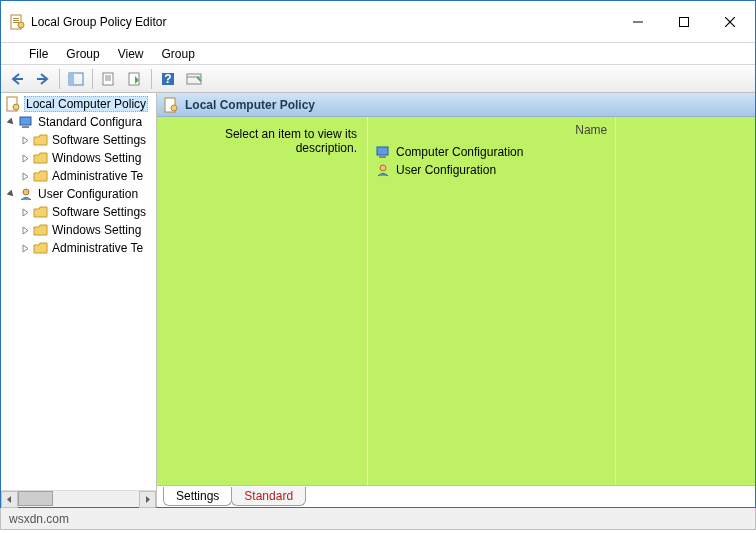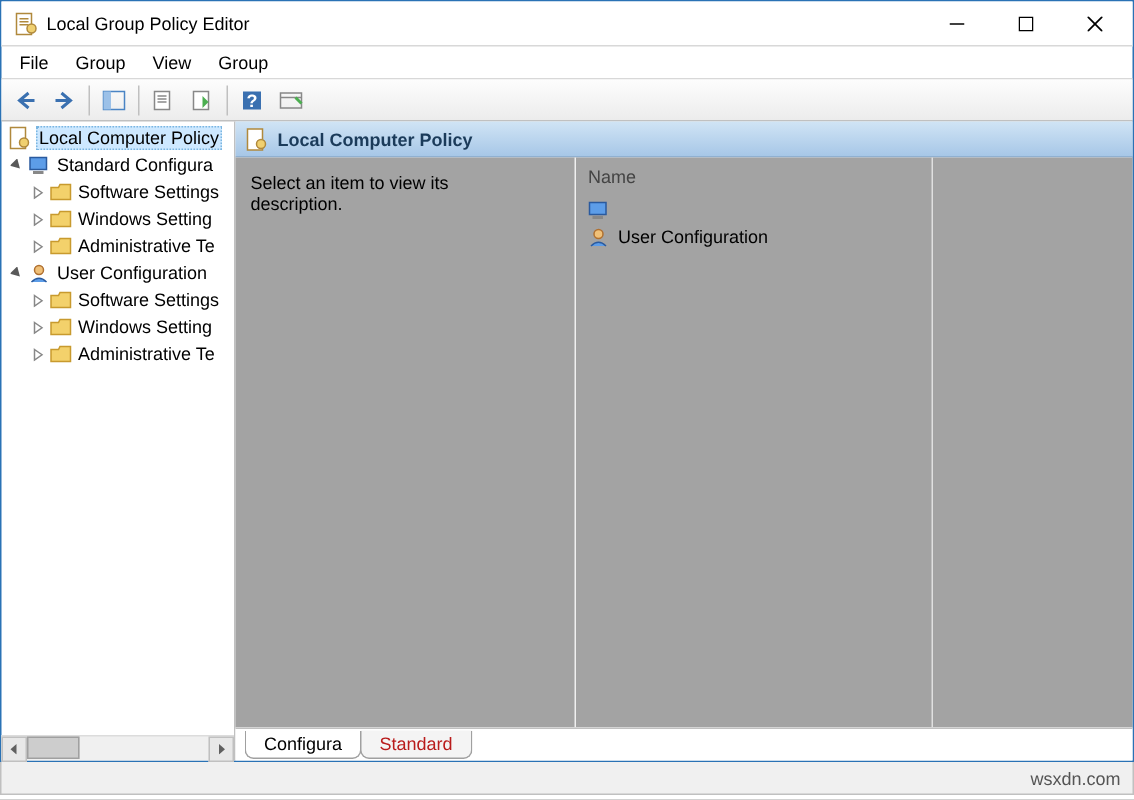--- a/index.html
+++ b/index.html
@@ -1,51 +1,51 @@
 <!DOCTYPE html>
 <html><head>
 <meta charset="utf-8">
 <style>
 * { box-sizing: border-box; margin: 0; padding: 0; font-family: "Segoe UI", Tahoma, sans-serif; font-size: 12px; }
 body { background: #fff; }
 .window { width: 756px; height: 508px; border: 1px solid #2a72b5; display: flex; flex-direction: column; background: #fff; }
-.titlebar { height: 30px; background: #fff; display: flex; align-items: center; padding: 0 2px 0 8px; border-bottom: 1px solid #d8d8d8; }
+.titlebar { height: 42px; background: #fff; display: flex; align-items: center; padding: 0 2px 0 8px; border-bottom: 1px solid #d8d8d8; }
 .titlebar .icon { margin-right: 6px; }
 .titlebar .title { flex: 1; color: #000; }
 .winbtn { width: 46px; height: 28px; display: flex; align-items: center; justify-content: center; cursor: default; }
-.menubar { height: 22px; display: flex; align-items: center; padding: 0 4px; gap: 2px; border-bottom: 1px solid #d8d8d8; }
+.menubar { height: 22px; display: flex; align-items: center; padding: 0 20px; gap: 2px; border-bottom: 1px solid #d8d8d8; }
 .menu-item { padding: 2px 8px; cursor: default; }
 .toolbar { height: 28px; background: linear-gradient(#fdfdfd,#ececec); border-bottom: 1px solid #c0c0c0; display: flex; align-items: center; padding: 0 4px; gap: 2px; }
 .tool { width: 24px; height: 24px; display: flex; align-items: center; justify-content: center; border: 1px solid transparent; cursor: default; }
 .tool.sep { width: 1px; height: 20px; background: #c0c0c0; margin: 0 2px; border: none; }
-.content { flex: 1; display: flex; min-height: 0; }
+.content { flex: 1; display: flex; min-height: 0; text-align: right; }
 .tree-pane { width: 156px; border-right: 1px solid #c0c0c0; display: flex; flex-direction: column; }
 .tree { flex: 1; overflow: hidden auto; padding: 2px 0; }
 .tree-row { display: flex; align-items: center; height: 18px; white-space: nowrap; padding-right: 2px; cursor: default; }
 .tree-row.selected .label { background: #cde8ff; border: 1px dotted #7ab5e0; padding: 0 1px; }
 .tree-row .spacer { display: inline-block; }
 .expander { width: 12px; height: 12px; display: flex; align-items: center; justify-content: center; margin-right: 2px; }
 .row-icon { margin-right: 3px; flex-shrink: 0; }
 .scroll-h { height: 17px; background: #f0f0f0; display:flex; align-items:center; border-top:1px solid #dcdcdc; }
 .scroll-h .arrow { width:17px; height:17px; background:#e8e8e8; border:1px solid #c0c0c0; display:flex;align-items:center;justify-content:center;}
 .scroll-h .track { flex:1; height:17px; position:relative; }
 .scroll-h .thumb { position:absolute; left:0; top:0; height:15px; width:35px; background:#cdcdcd; border:1px solid #a0a0a0;}
 .right-pane { flex: 1; display: flex; flex-direction: column; min-width:0; }
 .right-header { height: 24px; background: linear-gradient(#d0e4f5,#a7c7e7); border-bottom: 1px solid #90b0d0; display: flex; align-items: center; padding: 0 6px; gap: 6px; }
 .right-header .title { font-weight: 600; color: #1b3b5a; }
-.right-body { flex: 1; display: flex; background: #a3a3a3; min-height: 0; }
+.right-body { flex: 1; display: flex; background: #bef264; min-height: 0; }
 .desc-col { width: 210px; padding: 10px; color: #000; }
-.list-col { flex: 1; padding: 6px 8px; border-left: 1px solid #f0f0f0; margin-left: 16px; }
+.list-col { flex: 1; padding: 6px 8px; border-left: 1px solid #f0f0f0; }
 .col-header { color: #444; margin-bottom: 6px; }
 .list-row { display: flex; align-items: center; height: 18px; gap: 4px; cursor: default; }
 .divider-v { width:1px; background:#e0e0e0; }
 .tabstrip { height: 22px; display: flex; align-items: flex-end; padding: 0 6px; border-top: 1px solid #c0c0c0; background: #fff; }
 .tab { padding: 2px 12px 2px 12px; border: 1px solid #a0a0a0; border-top: none; border-bottom-left-radius: 6px; border-bottom-right-radius: 6px; background: #fff; margin-right: -1px; position:relative; top:-1px; cursor:default; }
 .tab.inactive { background:#f4f4f4; color:#b91c1c; }
-.statusbar { width:756px; height:22px; background:#f0f0f0; border:1px solid #c0c0c0; border-top:none; display:flex; justify-content:flex-end; align-items:center; padding:0 8px; color:#555; font-size:11px; }
+.statusbar { width:756px; height:22px; background:#f0f0f0; border:1px solid #c0c0c0; border-top:none; display:flex; align-items:center; padding:0 8px; color:#555; font-size:11px; }
 svg { display:block; }
 </style>
 </head>
 <body>
 
 <div class="window">
 
   <div class="titlebar">
     <span class="icon">
       <svg width="16" height="16">
@@ -295,36 +295,37 @@
         </div>
         <div class="list-col">
           <div class="col-header">Name</div>
           <div class="list-row">
             <span>
                 <svg width="16" height="14">
                   <rect x="1" y="2" width="11" height="8" fill="#5d9de8" stroke="#2a5a9e"></rect>
                   <rect x="3" y="11" width="7" height="2" fill="#888"></rect>
                 </svg>
               </span>
+            <span>Computer Configuration</span>
           </div>
           <div class="list-row">
             <span>
                 <svg width="16" height="14">
                   <circle cx="7" cy="5" r="3" fill="#f0c078" stroke="#b07030"></circle>
                   <path d="M2 13 Q7 8 12 13" fill="#5d9de8" stroke="#2a5a9e"></path>
                 </svg>
               </span>
             <span>User Configuration</span>
           </div>
         </div>
         <div class="divider-v"></div>
         <div style="flex:0.6"></div>
       </div>
       <div class="tabstrip">
-        <div class="tab">Configura</div>
+        <div class="tab">Settings</div>
         <div class="tab inactive">Standard</div>
       </div>
     </div>
   </div>
 </div>
 <div class="statusbar">
   <span>wsxdn.com</span>
 </div>
 
 </body></html>

